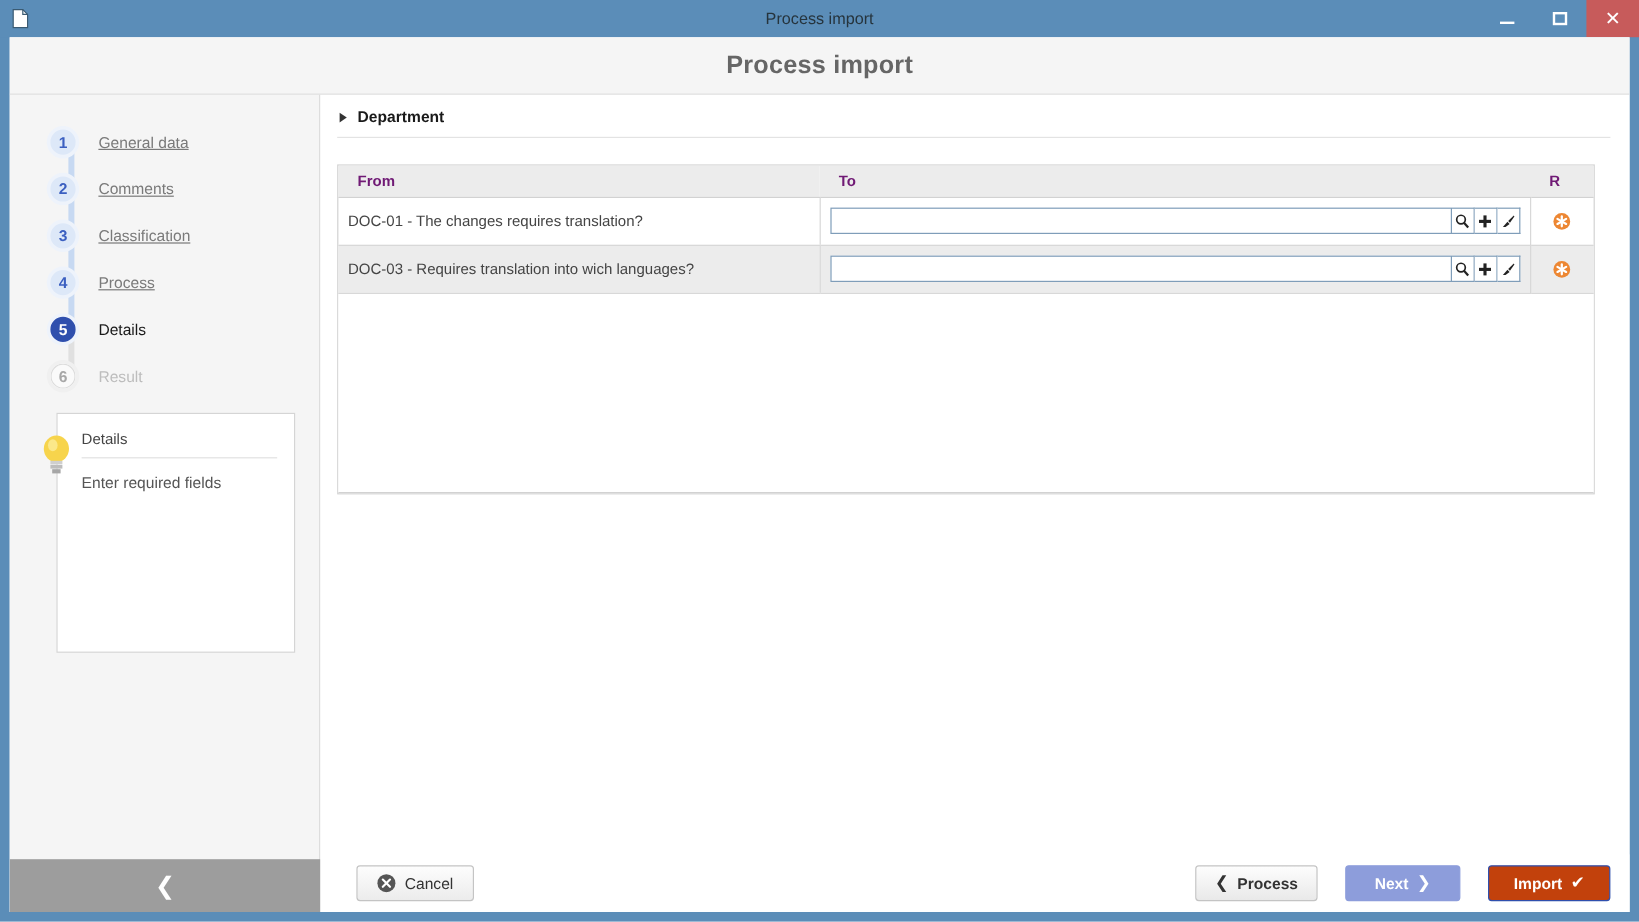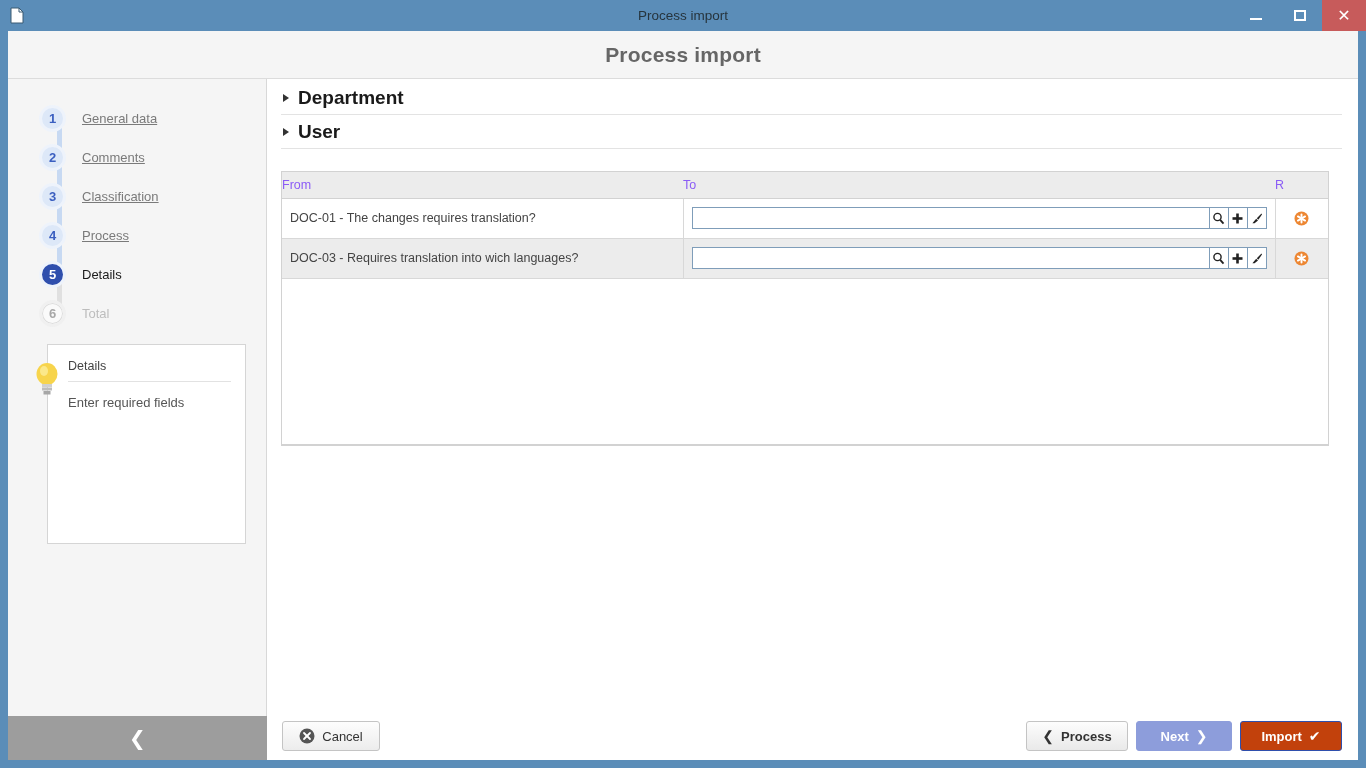--- a/index.html
+++ b/index.html
@@ -252,21 +252,21 @@
     border-top: 4.5px solid transparent;
     border-bottom: 4.5px solid transparent;
     border-left: 6px solid #333333;
   }
   .tri.down {
     border-left: 4.5px solid transparent;
     border-right: 4.5px solid transparent;
     border-top: 6px solid #333333;
   }
   .section-head .s-label {
-    font-size: 19px;
+    font-size: 13px;
     font-weight: bold;
     color: #1a1a1a;
   }
   .section-head.first { margin-top: 2px; }
 
   
   .table-wrap {
     margin-top: 22px;
     width: 1048px;
     border: 1px solid #d2d2d2;
@@ -275,24 +275,24 @@
   table.grid {
     width: 100%;
     border-collapse: collapse;
     table-layout: fixed;
   }
   table.grid thead th {
     background: #ececec;
     border-bottom: 1px solid #d2d2d2;
     text-align: left;
     font-size: 12.5px;
-    font-weight: normal;
-    color: #8b5cf6;
+    font-weight: bold;
+    color: #701a75;
     height: 26px;
-    padding: 0 0;
+    padding: 0 16px;
   }
   th.col-from { width: 401px; }
   th.col-to { width: 592px; }
   th.col-r { width: 53px; text-align: center; }
   table.grid tbody td {
     border-bottom: 1px solid #d8d8d8;
     height: 40px;
     font-size: 12.5px;
     color: #444444;
     padding: 0 8px;
@@ -371,20 +371,21 @@
     height: 30px;
     border-radius: 3px;
     display: inline-flex;
     align-items: center;
     justify-content: center;
     gap: 7px;
     font-size: 13px;
     cursor: pointer;
     padding: 0 14px;
     user-select: none;
+    margin-left: 15px;
   }
   .btn-cancel {
     background: linear-gradient(#fdfdfd, #ececec);
     border: 1px solid #c4c4c4;
     color: #333333;
     min-width: 98px;
   }
   .btn-prev {
     background: linear-gradient(#fdfdfd, #e9e9e9);
     border: 1px solid #c4c4c4;
@@ -478,21 +479,21 @@
 
           <div class="step">
             <span class="connector"></span>
             <span class="circle active">5</span>
             <span class="step-label current">Details</span>
           </div>
 
           <div class="step grey">
             <span class="connector"></span>
             <span class="circle inactive">6</span>
-            <span class="step-label disabled">Total</span>
+            <span class="step-label disabled">Result</span>
           </div>
 
         </div>
 
         <div class="hint-wrap">
           <span class="bulb">
             <svg width="24" height="34" viewBox="0 0 24 34">
               <ellipse cx="12" cy="12" rx="10.5" ry="11" fill="#f7d44c"></ellipse>
               <ellipse cx="9" cy="9" rx="4" ry="5" fill="#fbe88a"></ellipse>
               <rect x="7" y="22" width="10" height="3" fill="#cfcfcf"></rect>
@@ -511,24 +512,20 @@
         </div>
       </div>
 
       <div class="main">
 
         <div class="section-head first">
           <span class="tri right"></span>
           <span class="s-label">Department</span>
         </div>
 
-        <div class="section-head">
-          <span class="tri right"></span>
-          <span class="s-label">User</span>
-        </div>
 
 
         <div class="table-wrap">
           <table class="grid">
             <thead>
               <tr>
                 <th class="col-from">From</th>
                 <th class="col-to">To</th>
                 <th class="col-r">R</th>
               </tr>

